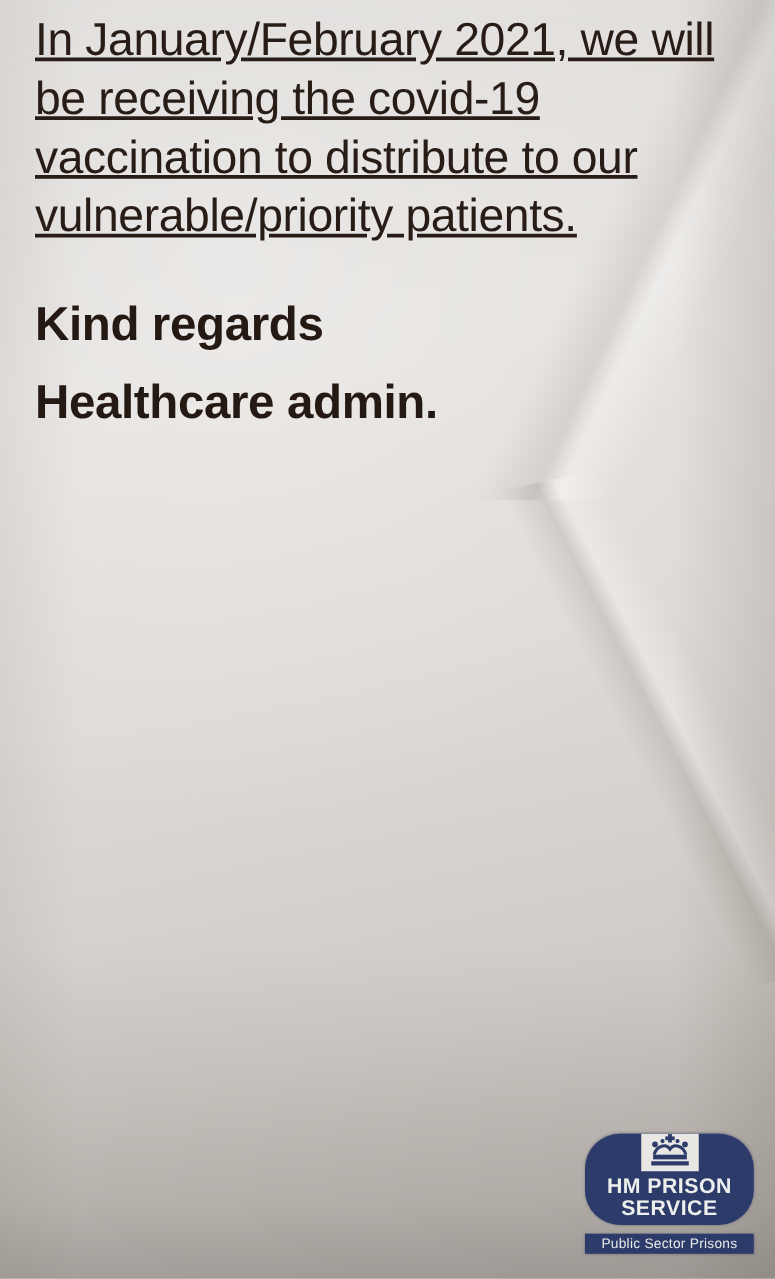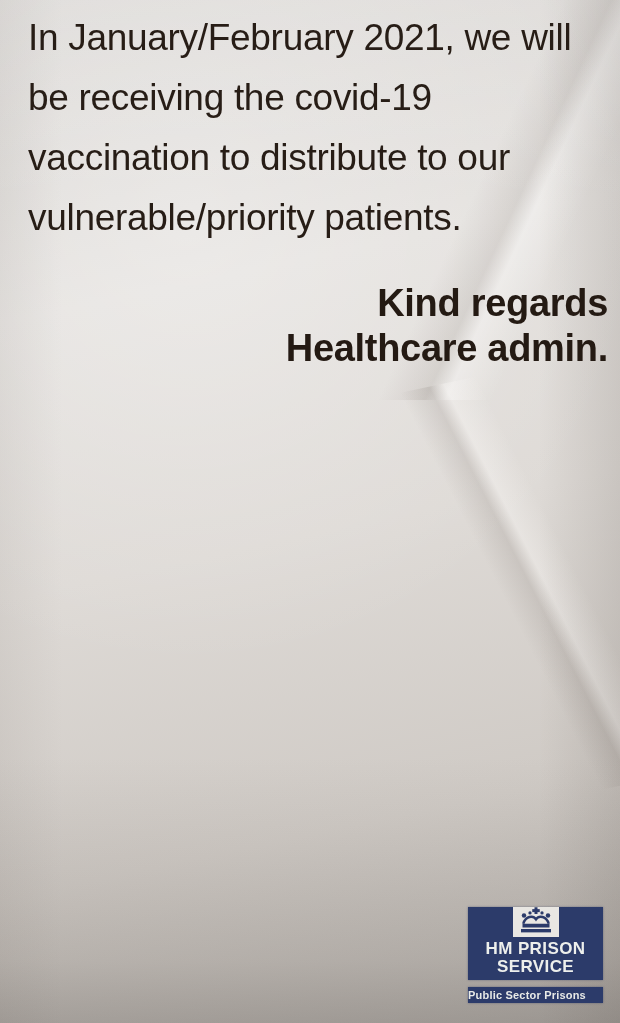--- a/index.html
+++ b/index.html
@@ -33,49 +33,51 @@
       linear-gradient(to bottom, rgba(255,255,255,.15), transparent 20%, transparent 74%, rgba(95,88,82,.16) 94%, rgba(78,72,67,.26)),
       linear-gradient(to right, rgba(120,112,106,.10), transparent 10%, transparent 87%, rgba(108,100,94,.18));
   }
 
   
   .letter {
     position:absolute; left:28px; top:8px; width:580px; color:#271d16;
   }
   .para {
     margin:0 0 33px 0;
-    font-size:37px; line-height:60px; letter-spacing:-0.3px;
+    font-size:37px; line-height:47px; letter-spacing:-0.3px;
     white-space:pre-line;
+    text-decoration:underline;
   }
   .signature {
     margin-top:24px;
-    font-size:38px; line-height:45px; font-weight:bold; letter-spacing:-0.3px;
-    white-space:pre-line; color:#241a13;text-align:right;
+    font-size:38px; line-height:62px; font-weight:bold; letter-spacing:-0.3px;
+    white-space:pre-line; color:#241a13;
   }
 
   
   .logo { position:absolute; left:468px; top:907px; width:135px; }
   .logo-main {
     position:relative; height:73px; background:#2c3b6a;
     box-shadow:0 0 2px rgba(40,50,90,.5);
+    border-radius:28px;
   }
   .crown-tab {
     position:absolute; top:0; left:50%; transform:translateX(-50%);
     width:46px; height:30px; background:#e9e7e3;
     display:flex; align-items:center; justify-content:center;
   }
   .logo-title {
     position:absolute; top:33px; left:0; right:0; text-align:center;
     color:#edefec; font-weight:bold; font-size:17px; line-height:18px;
     letter-spacing:0.4px;
   }
   .logo-bar {
     margin-top:7px; height:16px; background:#2c3b6a;
-    display:flex; align-items:center; justify-content:flex-start;
-    color:#e8eae7; font-size:11px; font-weight:bold; letter-spacing:0.2px;
+    display:flex; align-items:center; justify-content:center;
+    color:#e8eae7; font-size:11px; font-weight:normal; letter-spacing:0.2px;
     box-shadow:0 0 2px rgba(40,50,90,.5);
   }
 </style>
 </head>
 <body>
 
 <div class="paper"></div>
 <div class="crease-a"></div>
 <div class="crease-b"></div>
 <div class="vignette"></div>

